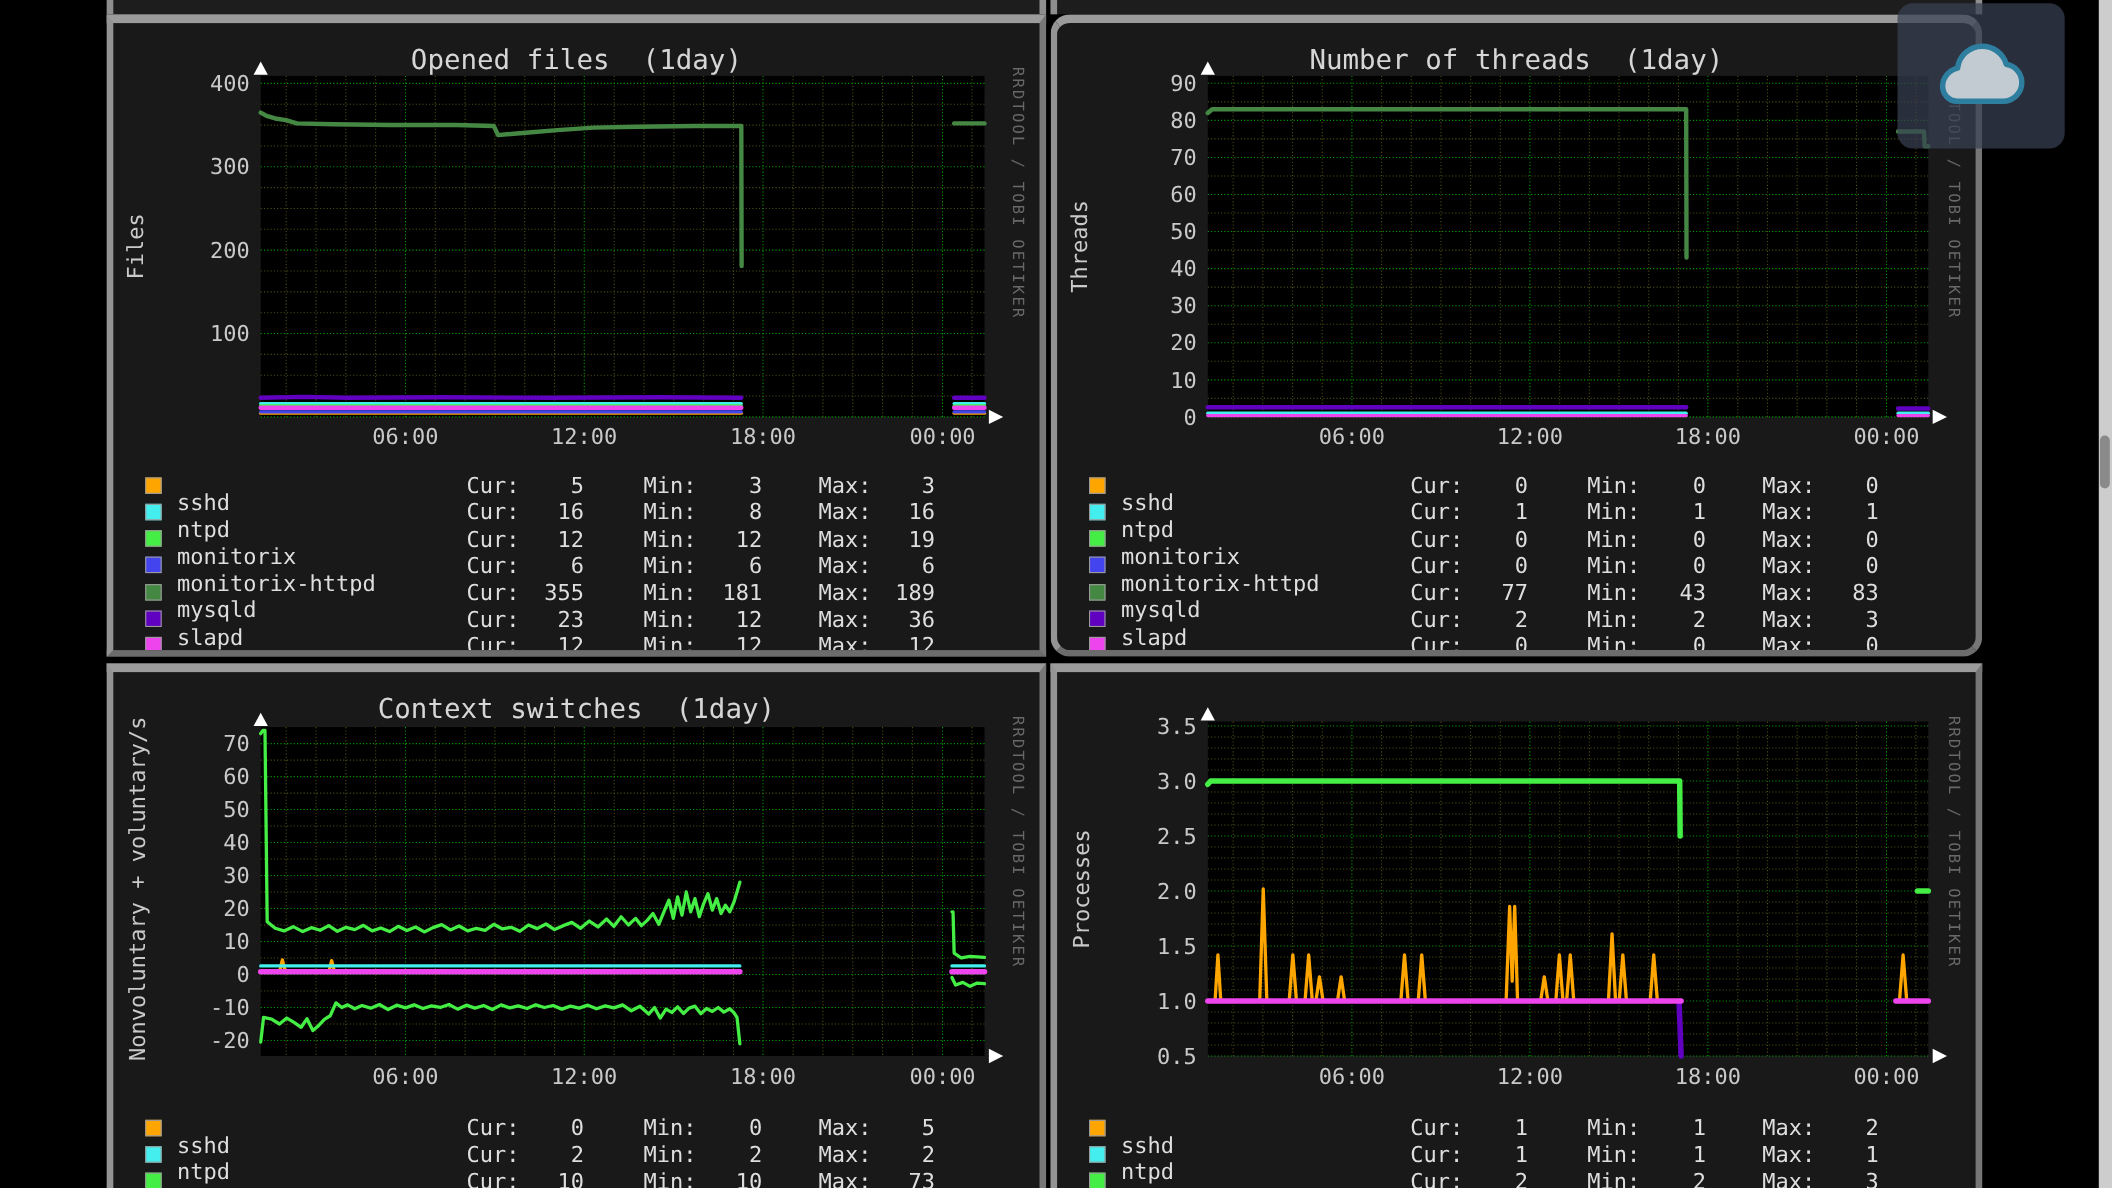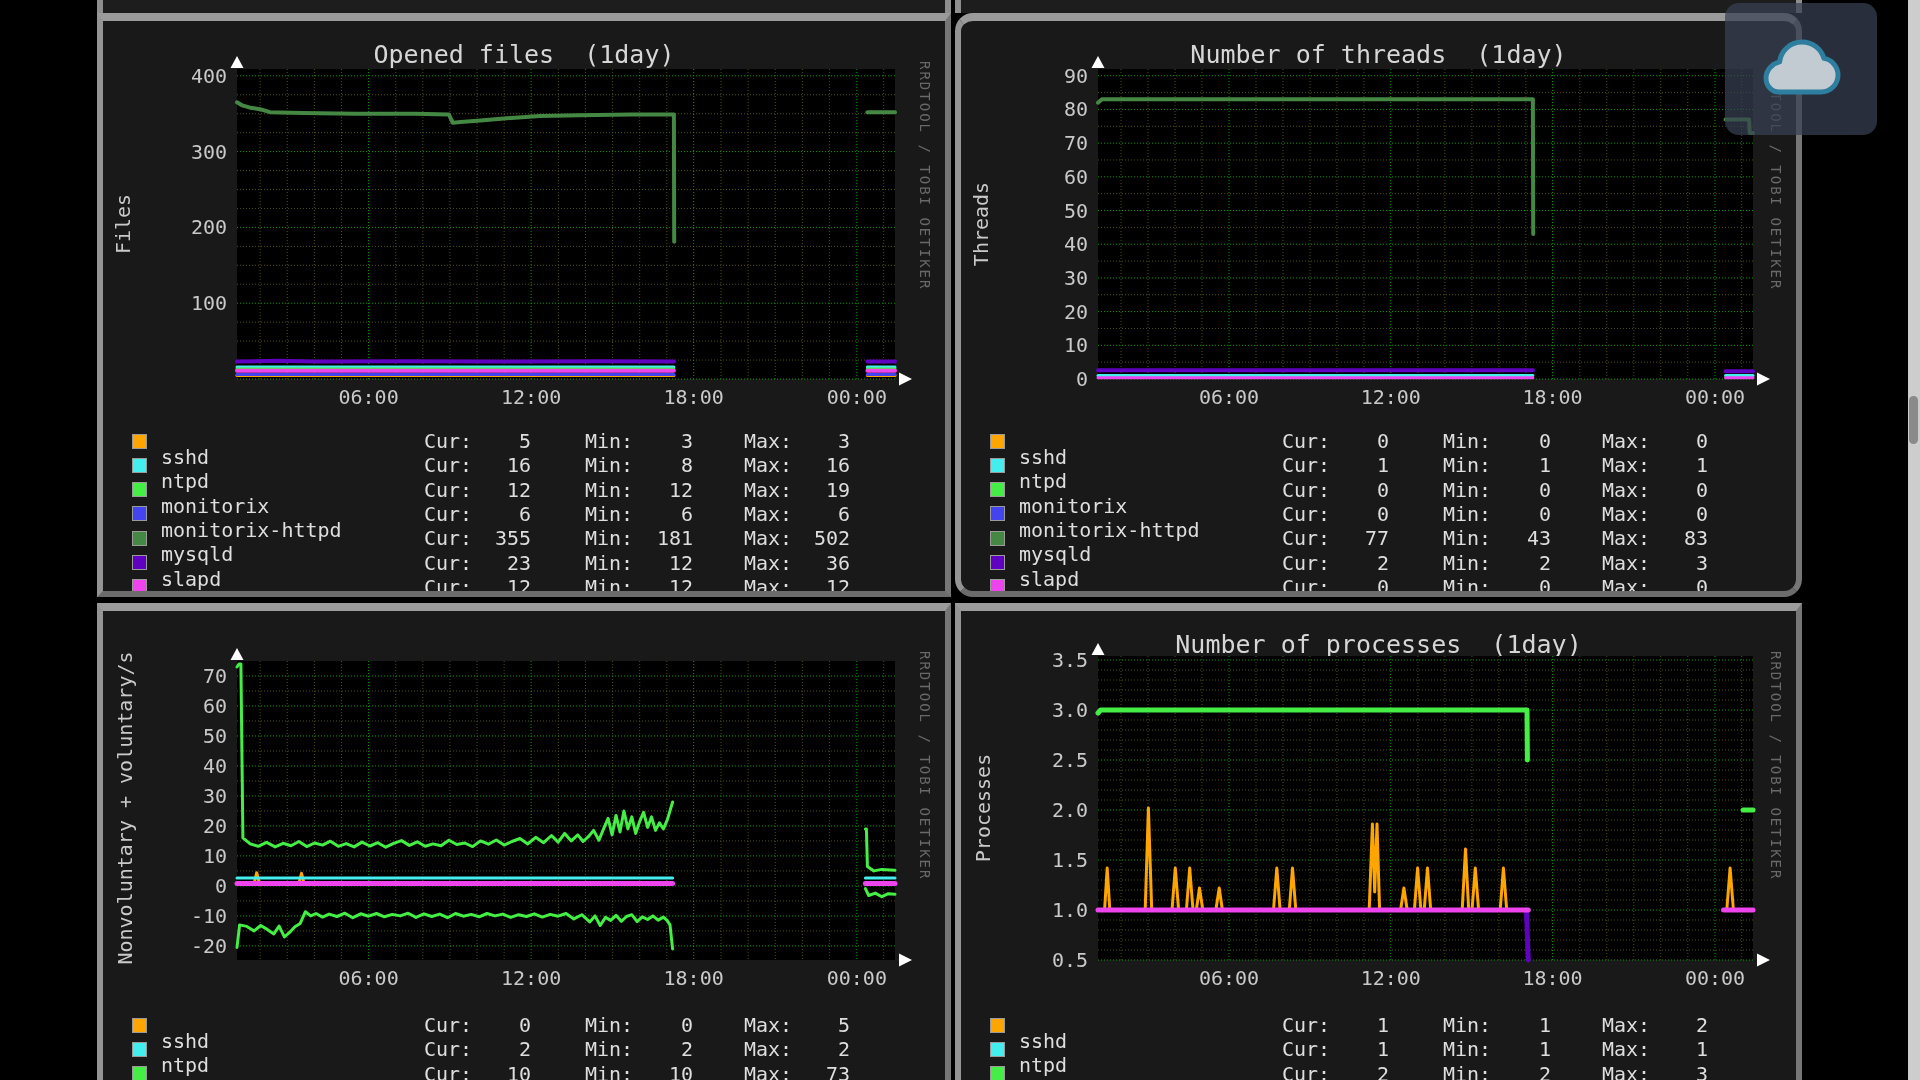--- a/index.html
+++ b/index.html
@@ -176,21 +176,21 @@
           <div class="lrow">
             <span class="sw" style="background: rgb(68, 136, 68);"></span>
             <span class="nm">mysqld</span>
             <span class="lb">Cur:</span>
             <span class="vl">355</span>
             <span class="gp"></span>
             <span class="lb">Min:</span>
             <span class="vl">181</span>
             <span class="gp"></span>
             <span class="lb">Max:</span>
-            <span class="vl">502</span>
+            <span class="vl">189</span>
           </div>
           <div class="lrow">
             <span class="sw" style="background: rgb(96, 0, 192);"></span>
             <span class="nm">slapd</span>
             <span class="lb">Cur:</span>
             <span class="vl">23</span>
             <span class="gp"></span>
             <span class="lb">Min:</span>
             <span class="vl">12</span>
             <span class="gp"></span>
@@ -372,20 +372,21 @@
             <span class="gp"></span>
             <span class="lb">Max:</span>
             <span class="vl">0</span>
           </div>
         </div>
     </div>
   </div>
 
   <div class="panel" style="left:97px;top:603px;width:854px;height:560px;">
     <div class="inner">
+      <div class="chart-title">Context switches  (1day)</div>
       <div class="ylabel" style="left:22px;top:197px;">Nonvoluntary + voluntary/s</div>
       <div class="watermark">RRDTOOL / TOBI OETIKER</div>
       <svg class="plot" width="842" height="546" viewBox="0 0 842 546">
           <rect x="134" y="50" width="658" height="299" fill="#000000"></rect>
           <line x1="157.1616" y1="50" x2="157.1616" y2="349" class="gmin"></line>
           <line x1="184.2712" y1="50" x2="184.2712" y2="349" class="gmin"></line>
           <line x1="211.3808" y1="50" x2="211.3808" y2="349" class="gmin"></line>
           <line x1="238.4904" y1="50" x2="238.4904" y2="349" class="gmin"></line>
           <line x1="292.7096" y1="50" x2="292.7096" y2="349" class="gmin"></line>
           <line x1="319.8192" y1="50" x2="319.8192" y2="349" class="gmin"></line>
@@ -501,21 +502,20 @@
             <span class="gp"></span>
             <span class="lb">Max:</span>
             <span class="vl">0</span>
           </div>
         </div>
     </div>
   </div>
 
   <div class="panel" style="left:955px;top:603px;width:847px;height:560px;">
     <div class="inner">
-      <div class="chart-title">Number of processes  (1day)</div>
       <div class="ylabel" style="left:22px;top:197px;">Processes</div>
       <div class="watermark">RRDTOOL / TOBI OETIKER</div>
       <svg class="plot" width="835" height="546" viewBox="0 0 835 546">
           <rect x="137" y="45" width="655" height="304" fill="#000000"></rect>
           <line x1="160.056" y1="45" x2="160.056" y2="349" class="gmin"></line>
           <line x1="187.042" y1="45" x2="187.042" y2="349" class="gmin"></line>
           <line x1="214.028" y1="45" x2="214.028" y2="349" class="gmin"></line>
           <line x1="241.014" y1="45" x2="241.014" y2="349" class="gmin"></line>
           <line x1="294.986" y1="45" x2="294.986" y2="349" class="gmin"></line>
           <line x1="321.972" y1="45" x2="321.972" y2="349" class="gmin"></line>

